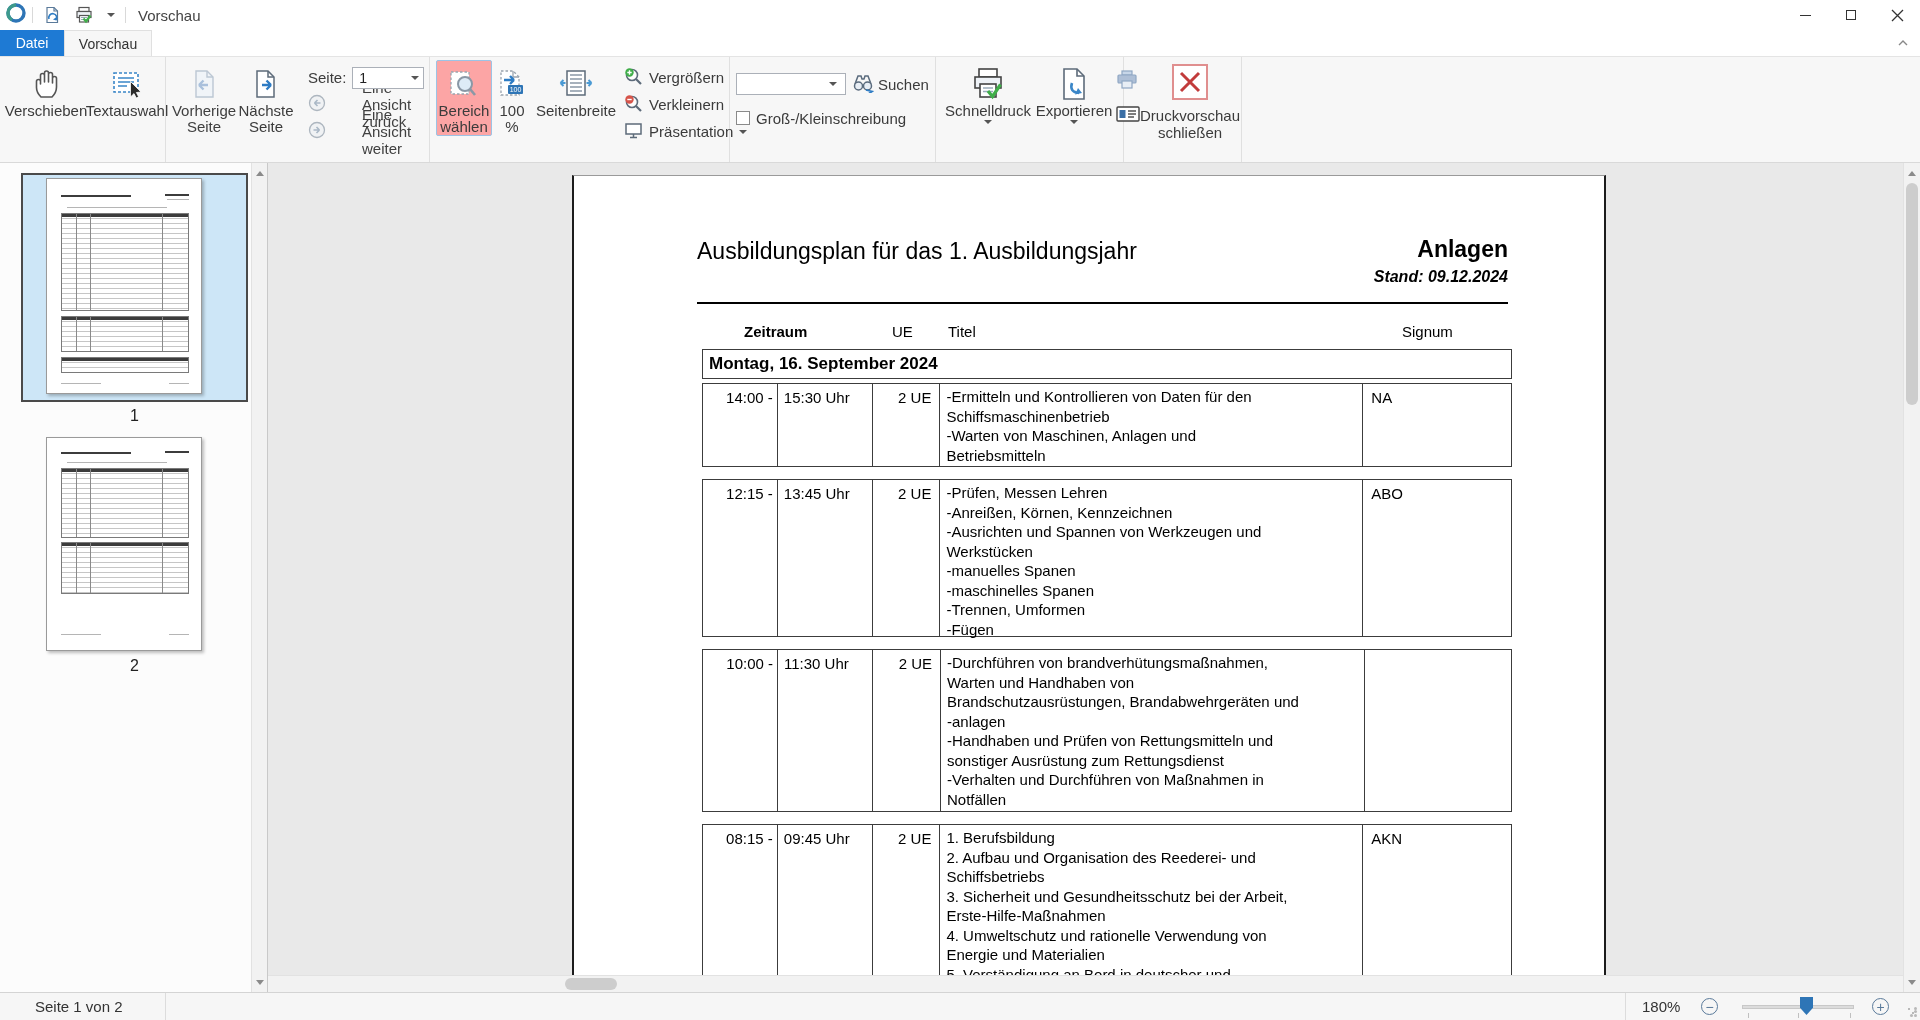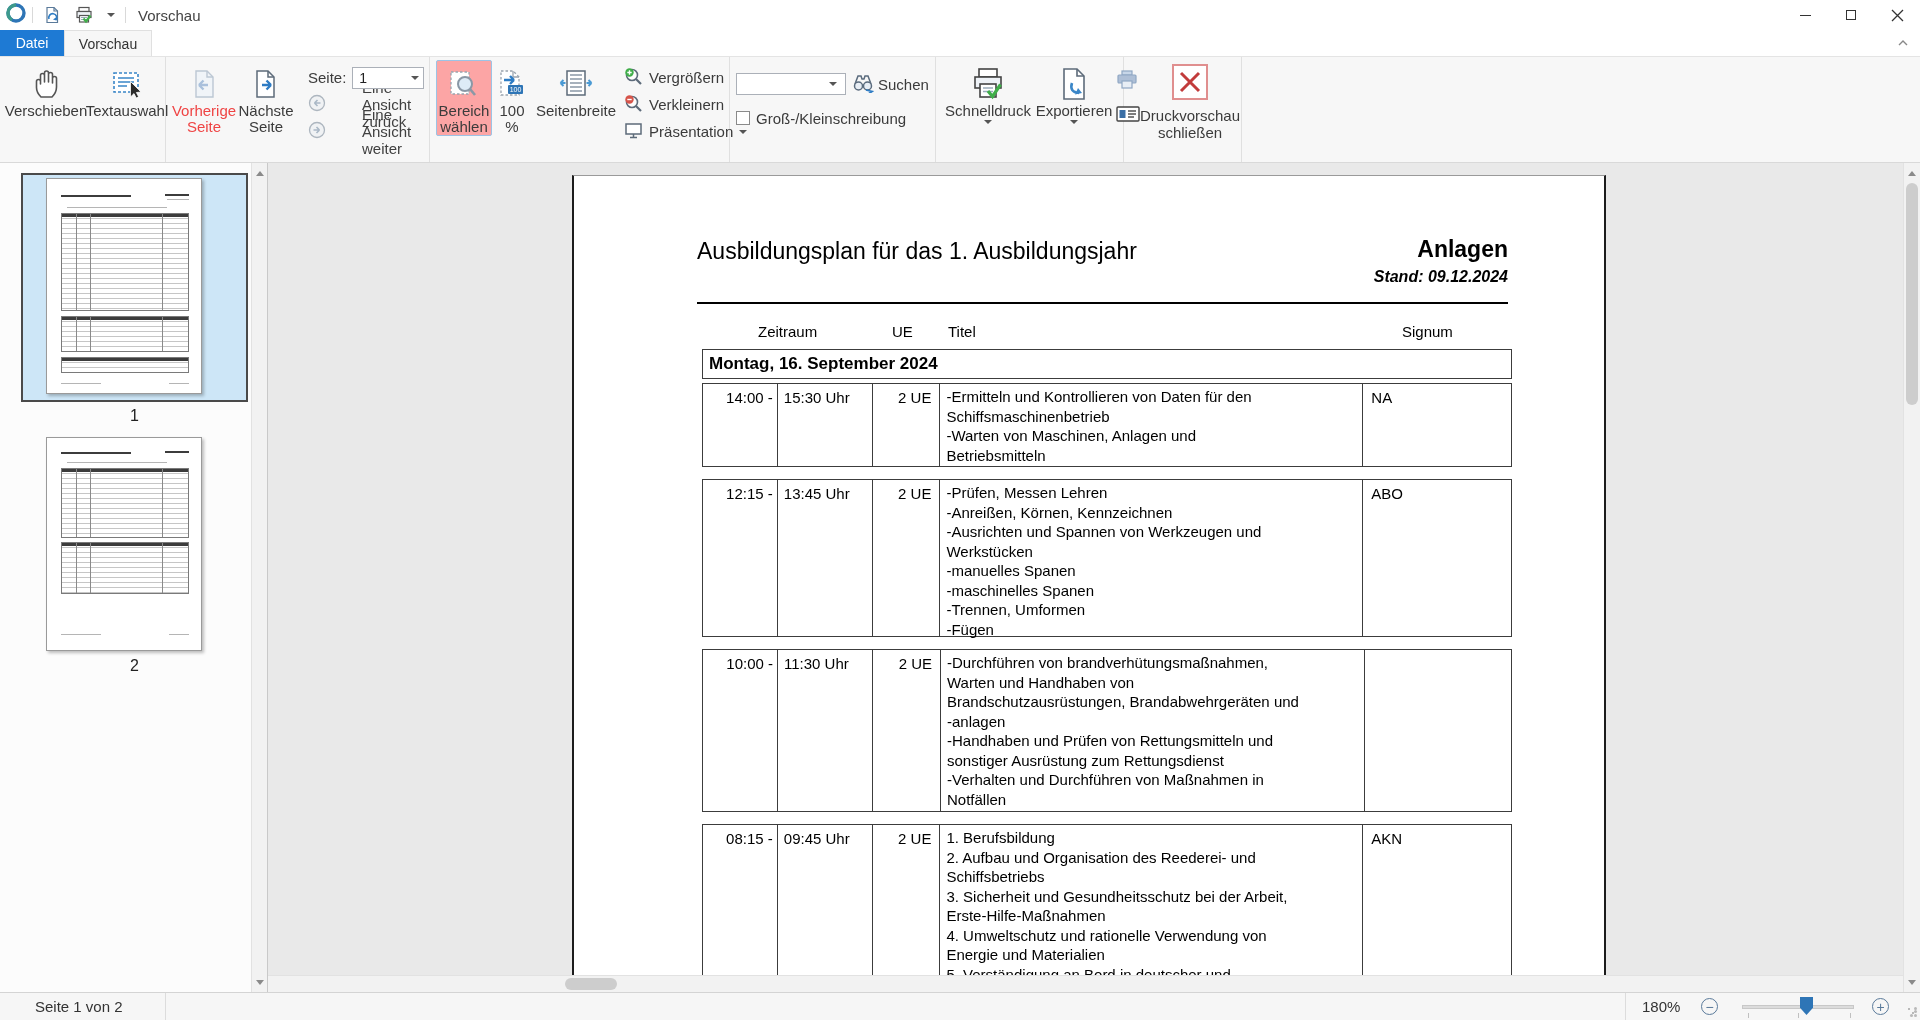--- a/index.html
+++ b/index.html
@@ -24,21 +24,21 @@
   .tab.datei { background:#1e7ad4; color:#fff; margin-left:0; width:64px; }
   .tab.vorschau { background:#f7f7f7; color:#333; border:1px solid #e0e0e0; border-bottom:none; width:88px; }
   .ribbon-collapse { position:absolute; right:8px; top:4px; width:18px; height:18px; display:flex; align-items:center; justify-content:center; }
 
   
   .ribbon { height:106px; background:#f7f7f7; border-bottom:1px solid #d9d9d9; display:flex; align-items:stretch; }
   .grp { position:relative; display:flex; align-items:flex-start; padding:3px 6px 18px 6px; border-right:1px solid #e0e0e0; }
   .bigbtn { display:flex; flex-direction:column; align-items:center; padding:4px 3px 0 3px; font-size:15px; line-height:16px; text-align:center; color:#3b3b3b; border:1px solid transparent; border-radius:2px; }
   .bigbtn .ic { height:38px; display:flex; align-items:center; justify-content:center; }
   .bigbtn.sel { background:#fca5a5; border-color:#9cc3e5; }
-  .bigbtn.dis { color:#ef4444;text-align:center; }
+  .bigbtn.dis { color:#404040;text-align:center; }
   .col { display:flex; flex-direction:column; justify-content:flex-start; padding-top:4px; }
   .smallrow { display:flex; align-items:center; gap:6px; font-size:15px; color:#3b3b3b; height:27px; }
   .smallrow.dis { color:#404040;gap:36px; }
   .caret { width:0; height:0; border-left:4px solid transparent; border-right:4px solid transparent; border-top:4px solid #555; }
   .caret.under { margin-top:1px; }
   .combo { border:1px solid #abb0b8; background:#fff; height:22px; display:flex; align-items:center; font-size:14px; color:#222; position:relative; }
   .combo .val { flex:1; padding-left:6px; }
   .combo .dd { width:16px; display:flex; align-items:center; justify-content:center; }
   .checkbox { width:14px; height:14px; border:1px solid #8a8a8a; background:#fff; }
   input.searchbox { border:1px solid #abb0b8; height:22px; width:96px; font-size:14px; padding:0 4px; outline:none; font-family:inherit; }
@@ -61,21 +61,21 @@
   .tri-down { width:0;height:0;border-left:4px solid transparent;border-right:4px solid transparent;border-top:5px solid #8a8a8a; }
 
   .docarea { position:relative; flex:1; background:#e9e9e9; overflow:hidden; }
   .page { position:absolute; left:304px; top:12px; width:1034px; height:820px; background:#fff;
           border-left:2px solid #1c1c1c; border-right:2px solid #1c1c1c; border-top:1px solid #9a9a9a; overflow:hidden; }
   .doc-title { position:absolute; left:123px; top:62px; font-size:23px; color:#000; }
   .doc-kurs  { position:absolute; right:96px; top:60px; font-size:23px; font-weight:bold; color:#000; }
   .doc-stand { position:absolute; right:96px; top:92px; font-size:16px; font-style:italic; font-weight:bold; color:#000; }
   .doc-rule  { position:absolute; left:123px; right:96px; top:126px; border-top:2px solid #000; }
   .doc-headers { position:absolute; left:128px; top:147px; width:810px; height:20px; font-size:15px; color:#000; }
-  .dh-zeitraum { position:absolute; left:56px; }
+  .dh-zeitraum { position:absolute; left:42px;font-weight:bold; }
   .dh-ue { position:absolute; left:190px; }
   .dh-titel { position:absolute; left:246px; }
   .dh-signum { position:absolute; left:700px; }
   .doc-table { position:absolute; left:128px; top:173px; width:810px; }
   .day-row { border:1px solid #3c3c3c; height:30px; font-size:17px; font-weight:bold; padding:4px 0 0 6px; margin-bottom:4px; }
   .trow { display:flex; border:1px solid #3c3c3c; margin-bottom:12px; font-size:15px; line-height:19.5px; }
   .c1 { width:75px; text-align:right; padding:4px 4px 0 0; border-right:1px solid #3c3c3c; }
   .c2 { width:95px; padding:4px 0 0 6px; border-right:1px solid #3c3c3c; }
   .c3 { width:68px; text-align:right; padding:4px 8px 0 0; border-right:1px solid #3c3c3c; }
   .c4 { width:424px; padding:3px 4px 4px 6px; border-right:1px solid #3c3c3c; white-space:pre-line; }

